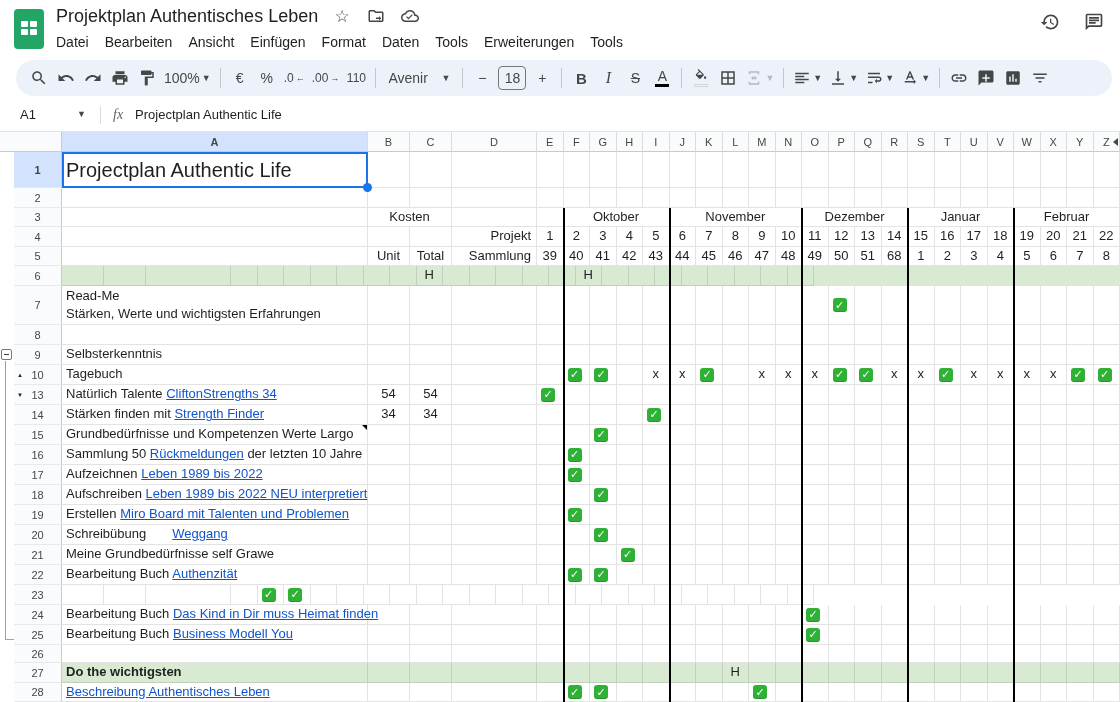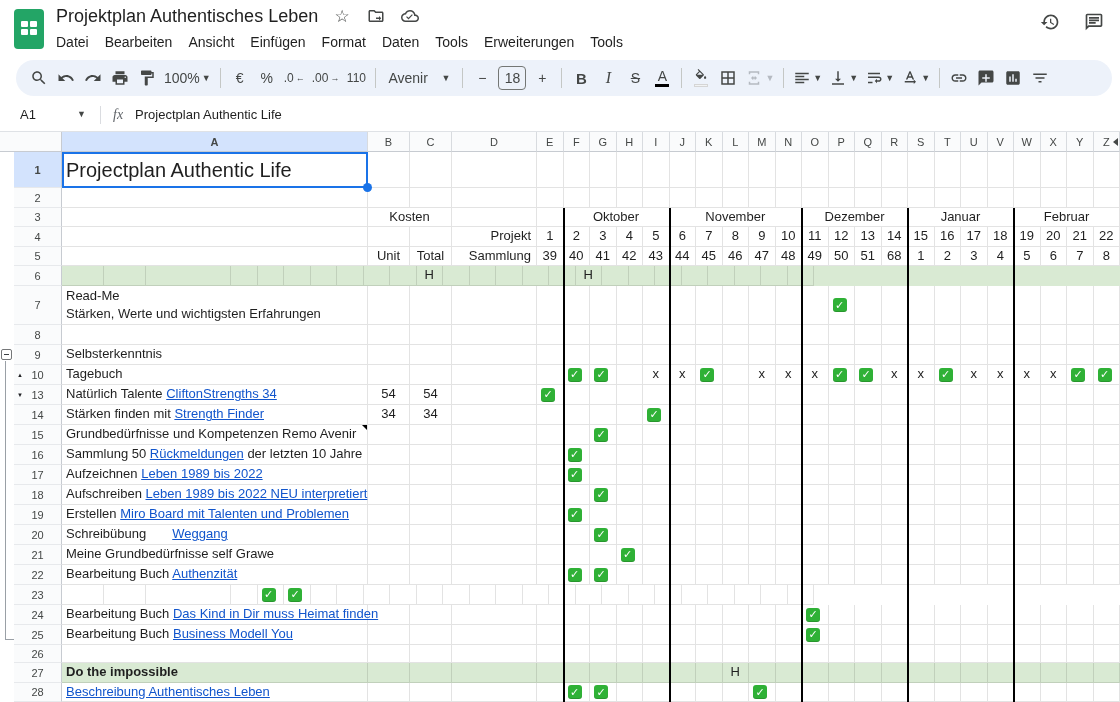--- a/index.html
+++ b/index.html
@@ -940,21 +940,21 @@
             <div class="cell" style="width: 26.5px;"></div>
             <div class="cell" style="width: 26.5px;"></div>
           </div>
         </div>
         <div class="grow" style="height: 20px;">
           <div class="rhead">
             <span>15</span>
           </div>
           <div class="cells">
             <div class="cell" style="width: 306px;">
-              <span class="ctext">Grundbedürfnisse und Kompetenzen Remo Avenir</span>
+              <span class="ctext">Grundbedürfnisse und Kompetenzen Werte Largo</span>
               <span class="note"></span>
             </div>
             <div class="cell" style="width: 42px;"></div>
             <div class="cell" style="width: 42px;"></div>
             <div class="cell" style="width: 85px;"></div>
             <div class="cell" style="width: 26.5px;"></div>
             <div class="cell" style="width: 26.5px;"></div>
             <div class="cell" style="width: 26.5px;">
               <span class="check">✓</span>
             </div>
@@ -1382,21 +1382,21 @@
             <div class="cell" style="width: 26.5px;"></div>
             <div class="cell" style="width: 26.5px;"></div>
           </div>
         </div>
         <div class="grow" style="height: 20px;">
           <div class="rhead">
             <span>27</span>
           </div>
           <div class="cells greenrow">
             <div class="cell section" style="width: 306px;">
-              <span class="ctext">Do the impossible</span>
+              <span class="ctext">Do the wichtigsten</span>
             </div>
             <div class="cell" style="width: 42px;"></div>
             <div class="cell" style="width: 42px;"></div>
             <div class="cell" style="width: 85px;"></div>
             <div class="cell" style="width: 26.5px;"></div>
             <div class="cell" style="width: 26.5px;"></div>
             <div class="cell" style="width: 26.5px;"></div>
             <div class="cell" style="width: 26.5px;"></div>
             <div class="cell" style="width: 26.5px;"></div>
             <div class="cell" style="width: 26.5px;"></div>

